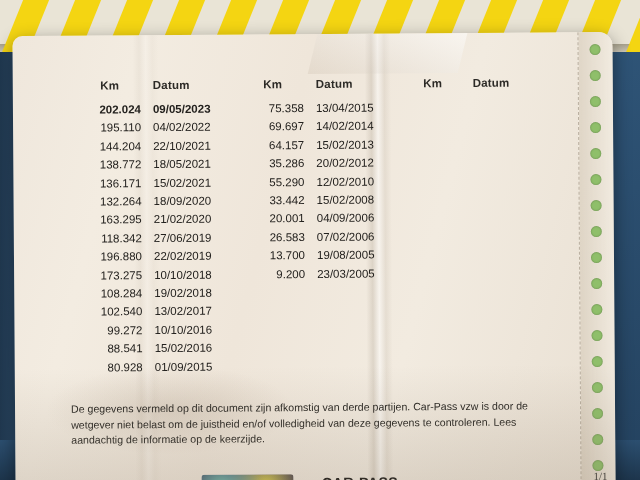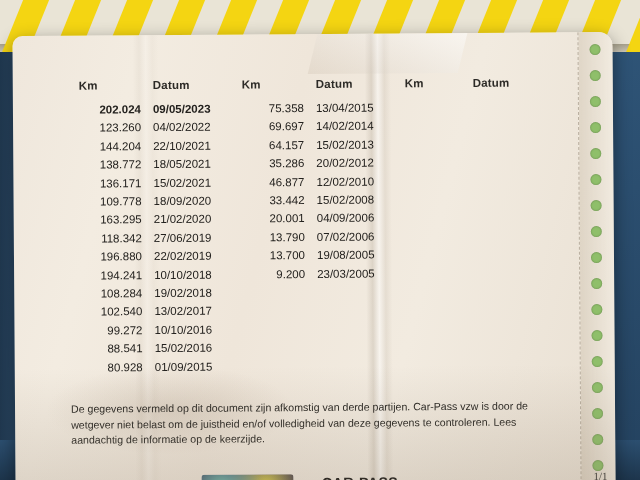--- a/index.html
+++ b/index.html
@@ -140,21 +140,21 @@
   }
   .col.c3 { width: 140px; }
   .col-head {
     display: flex;
     font-size: 11.5px;
     font-weight: bold;
     color: #2c2a26;
     letter-spacing: .2px;
     margin-bottom: 9px;
   }
-  .col-head .h-km { width: 62px; text-align: left; }
+  .col-head .h-km { width: 62px; text-align: center; }
   .col-head .h-date { width: 80px; text-align: left; padding-left: 12px; }
   .row {
     display: flex;
     font-size: 11.5px;
     color: #23211e;
     line-height: 18.4px;
     white-space: nowrap;
   }
   .row .km { width: 62px; text-align: right; }
   .row .date { width: 86px; text-align: left; padding-left: 12px; }
@@ -266,53 +266,53 @@
           <div class="col-head">
             <div class="h-km">Km</div>
             <div class="h-date">Datum</div>
           </div>
           <div id="col1-rows">
               <div class="row first">
                 <div class="km">202.024</div>
                 <div class="date">09/05/2023</div>
               </div>
               <div class="row">
-                <div class="km">123.260</div>
+                <div class="km">195.110</div>
                 <div class="date">04/02/2022</div>
               </div>
               <div class="row">
                 <div class="km">144.204</div>
                 <div class="date">22/10/2021</div>
               </div>
               <div class="row">
                 <div class="km">138.772</div>
                 <div class="date">18/05/2021</div>
               </div>
               <div class="row">
                 <div class="km">136.171</div>
                 <div class="date">15/02/2021</div>
               </div>
               <div class="row">
-                <div class="km">109.778</div>
+                <div class="km">132.264</div>
                 <div class="date">18/09/2020</div>
               </div>
               <div class="row">
                 <div class="km">163.295</div>
                 <div class="date">21/02/2020</div>
               </div>
               <div class="row">
                 <div class="km">118.342</div>
                 <div class="date">27/06/2019</div>
               </div>
               <div class="row">
                 <div class="km">196.880</div>
                 <div class="date">22/02/2019</div>
               </div>
               <div class="row">
-                <div class="km">194.241</div>
+                <div class="km">173.275</div>
                 <div class="date">10/10/2018</div>
               </div>
               <div class="row">
                 <div class="km">108.284</div>
                 <div class="date">19/02/2018</div>
               </div>
               <div class="row">
                 <div class="km">102.540</div>
                 <div class="date">13/02/2017</div>
               </div>
@@ -347,33 +347,33 @@
               </div>
               <div class="row">
                 <div class="km">64.157</div>
                 <div class="date">15/02/2013</div>
               </div>
               <div class="row">
                 <div class="km">35.286</div>
                 <div class="date">20/02/2012</div>
               </div>
               <div class="row">
-                <div class="km">46.877</div>
+                <div class="km">55.290</div>
                 <div class="date">12/02/2010</div>
               </div>
               <div class="row">
                 <div class="km">33.442</div>
                 <div class="date">15/02/2008</div>
               </div>
               <div class="row">
                 <div class="km">20.001</div>
                 <div class="date">04/09/2006</div>
               </div>
               <div class="row">
-                <div class="km">13.790</div>
+                <div class="km">26.583</div>
                 <div class="date">07/02/2006</div>
               </div>
               <div class="row">
                 <div class="km">13.700</div>
                 <div class="date">19/08/2005</div>
               </div>
               <div class="row">
                 <div class="km">9.200</div>
                 <div class="date">23/03/2005</div>
               </div>

